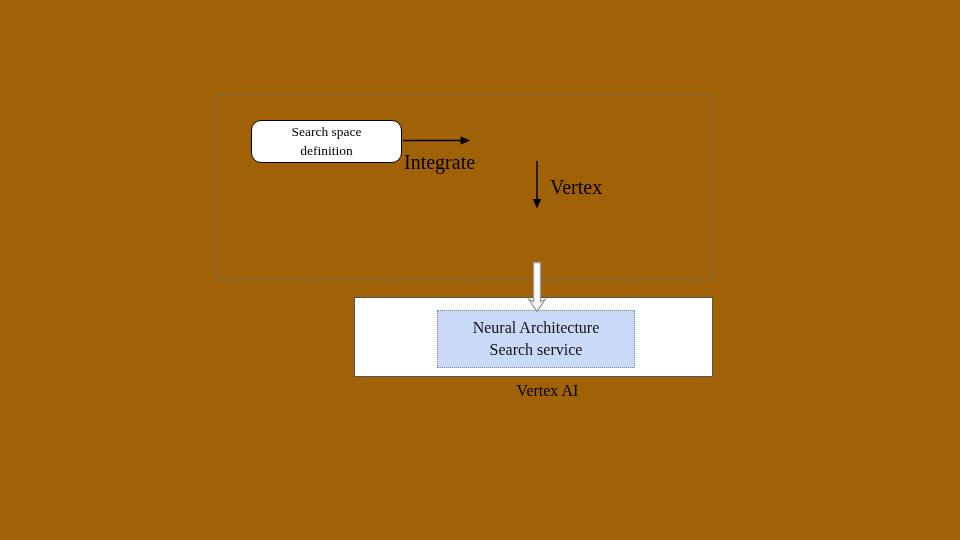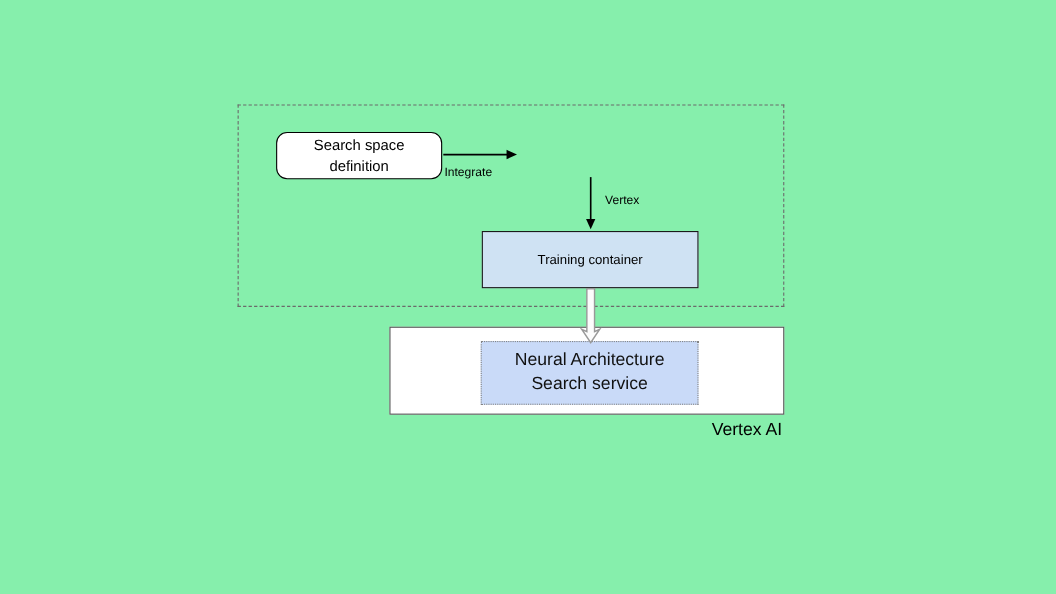--- a/index.html
+++ b/index.html
@@ -4,23 +4,23 @@
 <style>
   html, body {
     margin: 0;
     padding: 0;
     background: #ffffff;
   }
   .canvas {
     position: relative;
     width: 960px;
     height: 540px;
-    background: #86efac;
+    background: #a16207;
     overflow: hidden;
-    font-family: Liberation Sans, sans-serif;
+    font-family: Liberation Serif, serif;
     color: #000000;
   }
   .abs { position: absolute; box-sizing: border-box; }
 
   
   .dashed-region {
     left: 216px; top: 95px; width: 497px; height: 184px;
     border: 1.3px dashed #6b6b6b;
     background: transparent;
     z-index: 1;
@@ -63,31 +63,31 @@
     left: 437px; top: 310px; width: 198px; height: 58px;
     border: 1.5px dotted #848484;
     font-size: 16px;
     line-height: 1.35;
     color: #111111;
     z-index: 3;
   }
 
   .edge-label {
     position: absolute;
-    font-size: 11px;
+    font-size: 20px;
     color: #000000;
     z-index: 4;
     white-space: nowrap;
   }
   .integrate-label { left: 404px; top: 151px; }
   .build-label { left: 550px; top: 176px; }
 
   .vertex-label {
-    left: 352px; top: 382px; width: 359px;
-    text-align: right;
+    left: 368px; top: 382px; width: 359px;
+    text-align: center;
     font-size: 16px;
     z-index: 2;
   }
 
   .arrow-layer {
     position: absolute;
     left: 0; top: 0; width: 960px; height: 540px;
     z-index: 5;
     pointer-events: none;
   }
@@ -98,23 +98,20 @@
 <div class="canvas">
 
   <div class="abs dashed-region"></div>
 
   <div class="abs node rounded-node search-space">
     <span>Search space
 definition</span>
   </div>
 
 
-  <div class="abs node training-container" style="background-color: rgb(207, 226, 243);">
-    <span>Training container</span>
-  </div>
 
   <div class="abs vertex-box"></div>
 
   <div class="abs node nas-box" style="background-color: rgb(201, 218, 248); align-items: center;">
     <span>Neural Architecture
 Search service</span>
   </div>
 
   <div class="abs vertex-label">Vertex AI</div>
 

